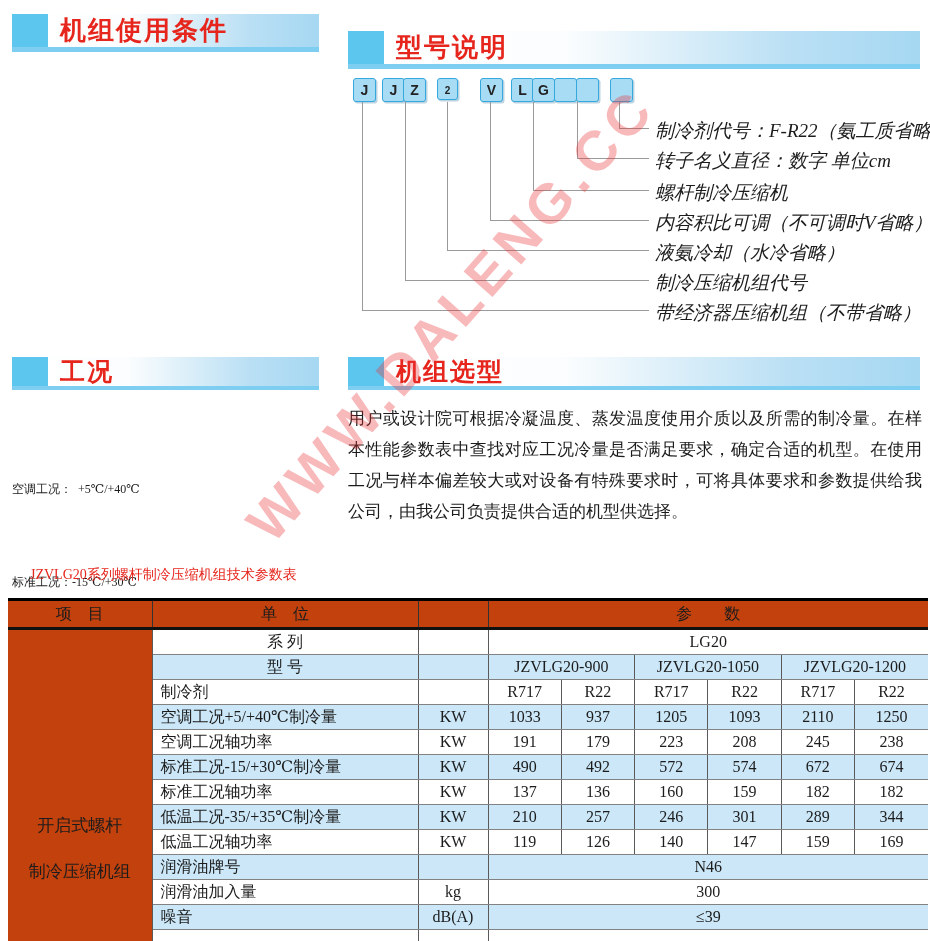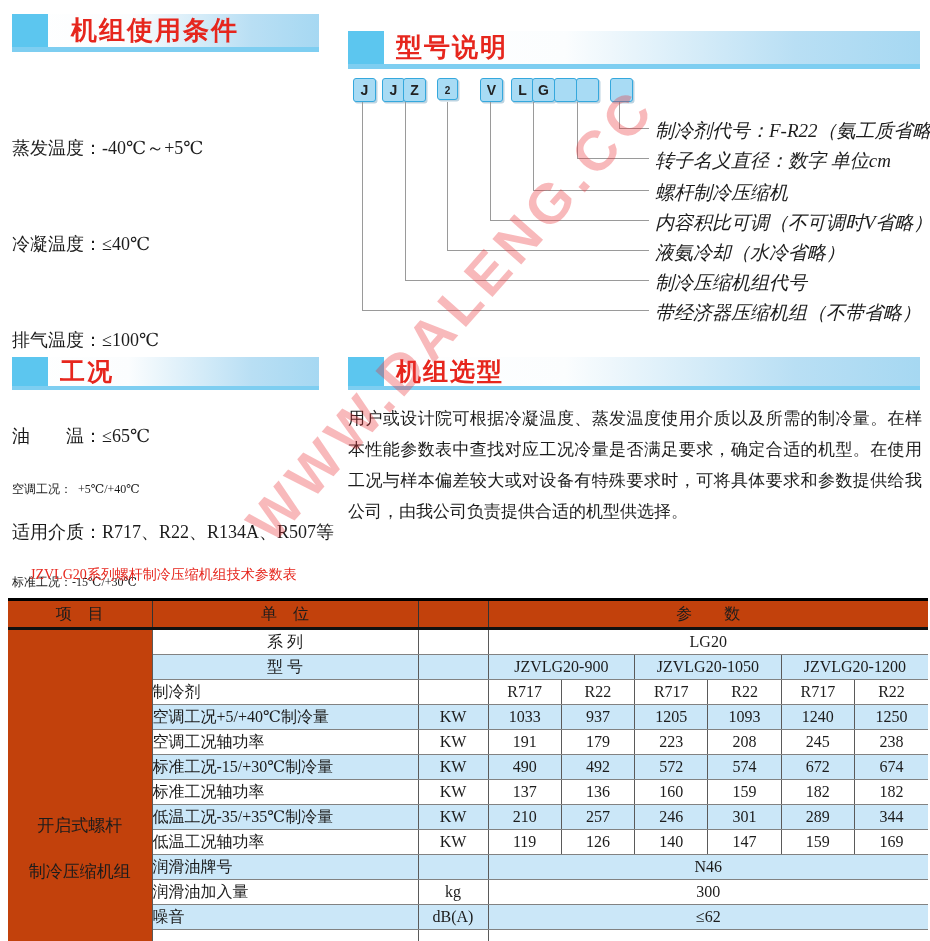--- a/index.html
+++ b/index.html
@@ -31,46 +31,39 @@
   
   #table-title{position:absolute;left:30px;top:566px;font-size:14px;font-weight:normal;color:#e6261d;}
   #ptable{position:absolute;left:8px;top:598px;width:920px;border-collapse:collapse;
         table-layout:fixed;font-size:16px;border-top:3px solid #000;}
   #ptable th{background:#c2410c;font-weight:normal;height:24px;
         border-bottom:3px solid #111;}
   #ptable th+th{border-left:1px solid #333;}
   #ptable td{height:24px;border-bottom:1px solid #828282;border-left:1px solid #5a5a5a;
         text-align:center;overflow:hidden;padding:0;}
   #ptable td.colA{border:none;border-right:1px solid #5a5a5a;vertical-align:top;background:#c2410c;}
-  #ptable td.lbl{text-align:left;}
+  #ptable td.lbl{text-align:left;padding-left:8px;}
   #ptable td.lblc{text-align:center;}
   #ptable tr.shade td{background:#cbe7f8;}
   #ptable tr.partial td{height:12px;border-bottom:none;}
   .groupcell{margin-top:173px;line-height:46px;font-size:17px;text-align:center;}
   
   #watermark{position:absolute;left:258px;top:500px;transform:rotate(-48.5deg);
         transform-origin:0 50%;font-family:"Liberation Sans","DejaVu Sans",sans-serif;
         font-weight:bold;font-size:56px;letter-spacing:6px;color:rgba(235,50,55,.34);
         white-space:nowrap;z-index:40;pointer-events:none;}
 </style>
 </head>
 <body>
 
 <div id="page">
 
-  <div class="bar" style="left:12px;top:14px;width:307px;height:33px;gap:11px;">
+  <div class="bar" style="left:12px;top:14px;width:307px;height:33px;">
     <div class="sq"></div>
     <div class="bar-title">机组使用条件</div>
-  </div>
-  <div class="txtcol" style="left:12px;top:68px;">
-    <div>蒸发温度：-40℃～+5℃</div>
-    <div>冷凝温度：≤40℃</div>
-    <div>排气温度：≤100℃</div>
-    <div>油　　温：≤65℃</div>
-    <div>适用介质：R717、R22、R134A、R507等</div>
   </div>
 
   <div class="bar" style="left:348px;top:31px;width:572px;height:33px;">
     <div class="sq"></div>
     <div class="bar-title">型号说明</div>
   </div>
 
   <div class="mbox" style="left:353px;top:78px;">J</div>
   <div class="mbox" style="left:382px;top:78px;">J</div>
   <div class="mbox" style="left:403px;top:78px;">Z</div>
@@ -164,21 +157,21 @@
           <td colspan="1">R717</td>
           <td colspan="1">R22</td>
         </tr>
         <tr class="shade">
           <td class="lbl">空调工况+5/+40℃制冷量</td>
           <td>KW</td>
           <td colspan="1">1033</td>
           <td colspan="1">937</td>
           <td colspan="1">1205</td>
           <td colspan="1">1093</td>
-          <td colspan="1">1240</td>
+          <td colspan="1">2110</td>
           <td colspan="1">1250</td>
         </tr>
         <tr>
           <td class="lbl">空调工况轴功率</td>
           <td>KW</td>
           <td colspan="1">191</td>
           <td colspan="1">179</td>
           <td colspan="1">223</td>
           <td colspan="1">208</td>
           <td colspan="1">245</td>
@@ -230,21 +223,21 @@
           <td colspan="6">N46</td>
         </tr>
         <tr>
           <td class="lbl">润滑油加入量</td>
           <td>kg</td>
           <td colspan="6">300</td>
         </tr>
         <tr class="shade">
           <td class="lbl">噪音</td>
           <td>dB(A)</td>
-          <td colspan="6">≤62</td>
+          <td colspan="6">≤39</td>
         </tr>
         <tr class="partial">
           <td></td>
           <td></td>
           <td colspan="6"></td>
         </tr>
       </tbody>
   </table>
 
   <div id="watermark">WWW.DALENG.CC</div>

